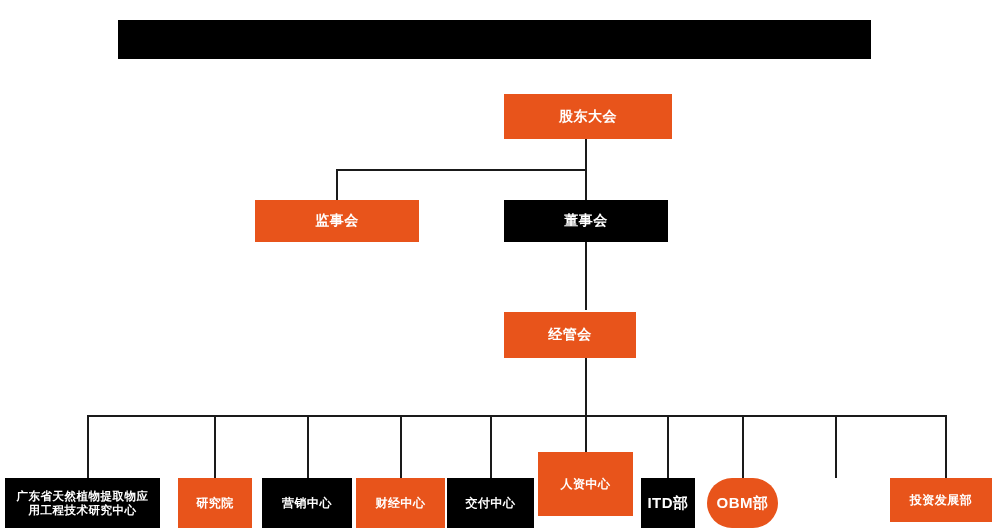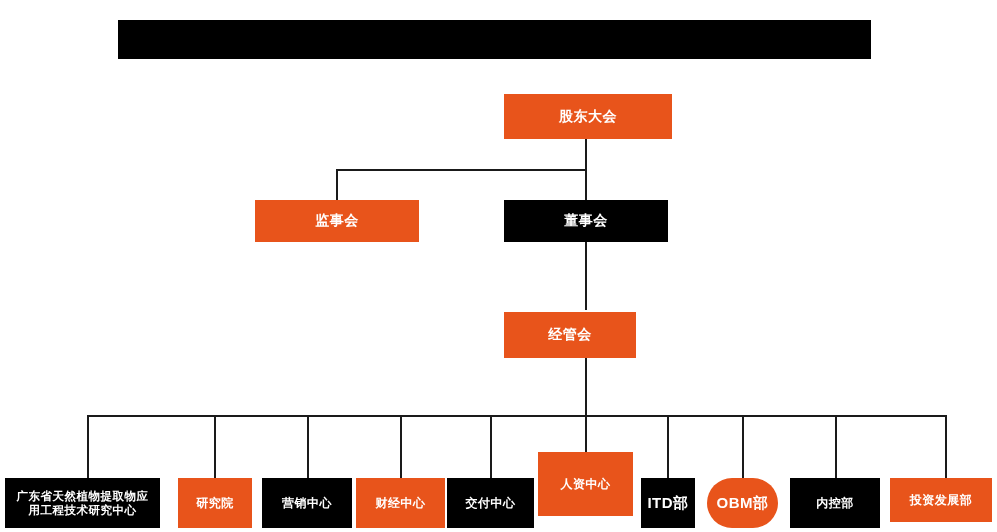--- a/index.html
+++ b/index.html
@@ -102,17 +102,16 @@
   <div class="node dark size-md" style="left:356px; top:478px; width:89px; height:50px;">财经中心</div>
 
   <div class="node light size-md" style="left:447px; top:478px; width:87px; height:50px;">交付中心</div>
 
   <div class="node dark size-md" style="left:538px; top:452px; width:95px; height:64px;">人资中心</div>
 
   <div class="node light size-sm" style="left:641px; top:478px; width:54px; height:50px;">ITD部</div>
 
   <div class="node dark size-sm" style="left:707px; top:478px; width:71px; height:50px;border-radius:25px;">OBM部</div>
 
-  <div class="node light size-md" style="left:790px; top:478px; width:90px; height:50px;">内控部</div>
 
   <div class="node dark size-md" style="left:890px; top:478px; width:102px; height:44px;">投资发展部</div>
 
 </div>
 
 </body></html>

